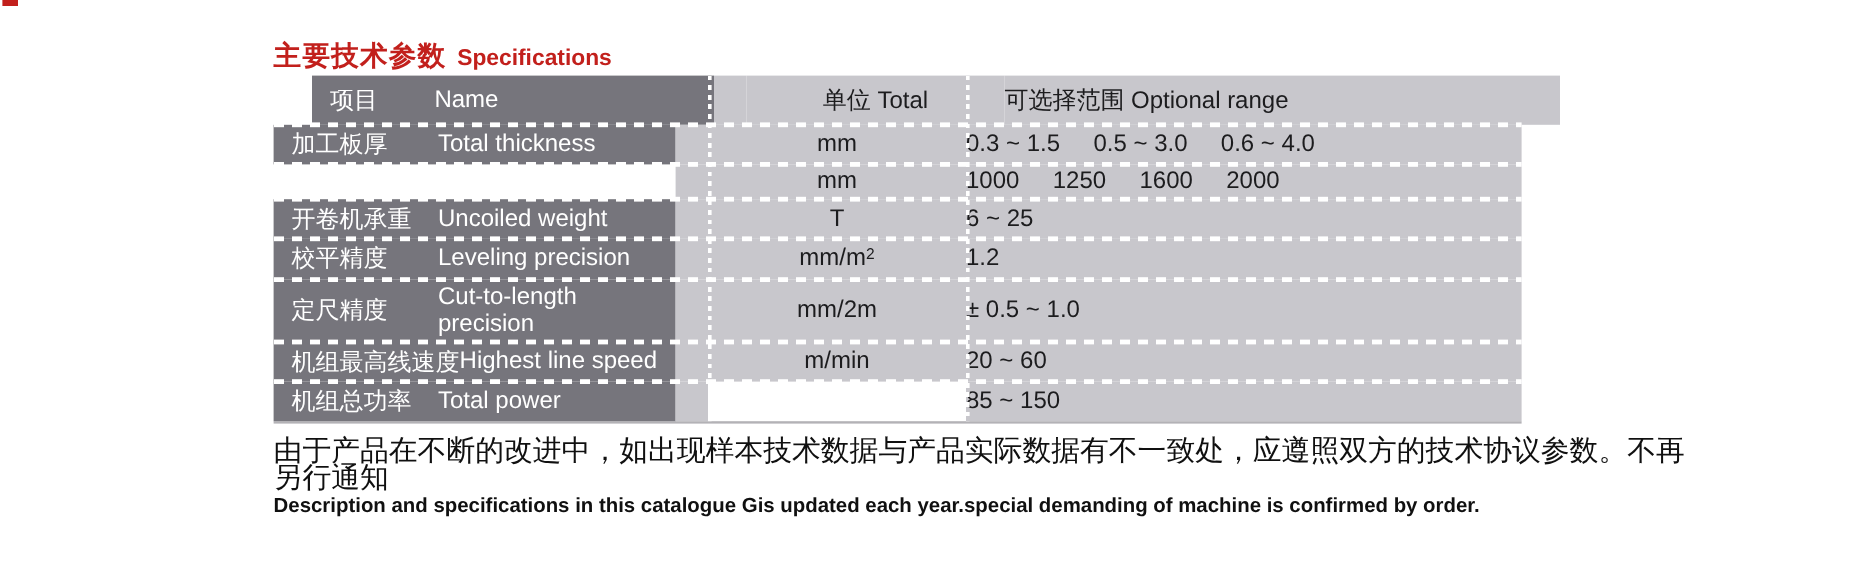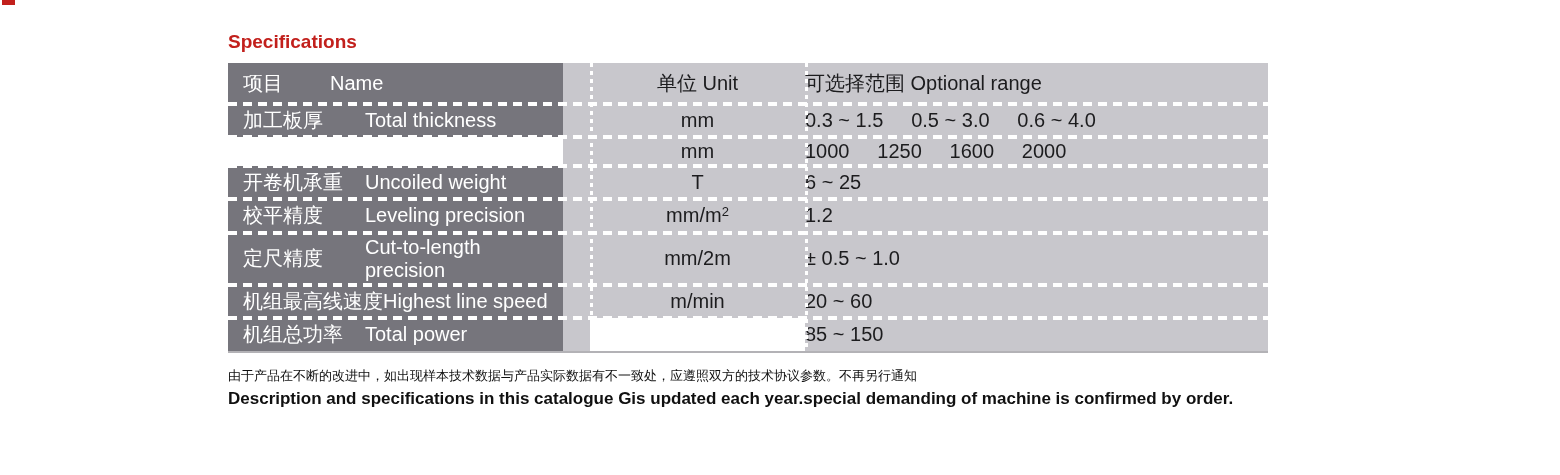--- a/index.html
+++ b/index.html
@@ -10,66 +10,67 @@
   .corner-mark { position:absolute; left:2px; top:0; width:13px; height:5px; background:#c2201c; }
 
   .title { position:absolute; left:228px; top:31px; display:flex; align-items:baseline; gap:9px; }
   .title .cn { font-size:23px; font-weight:bold; color:#c2201c; letter-spacing:1px; }
   .title .en { font-size:19px; font-weight:bold; color:#c2201c; }
 
   .spec-table { position:absolute; left:228px; top:63px; width:1040px; height:290px;
                 display:flex; flex-direction:column; border-bottom:2px solid #b3b2b6; }
   .trow { position:relative; flex:1 1 auto; display:grid;
           grid-template-columns:335px 27px 215px 463px; }
-  .trow.header { flex:0 0 41px; }
+  .trow.header { flex:0 0 41px;margin-left:32px; }
   .cell-name  { grid-column:1; background:#76757c; color:#ffffff; display:flex;
                 align-items:center; padding-left:15px; font-size:20px; }
   .cell-gap   { grid-column:2; background:#c8c7cc; }
   .cell-unit  { grid-column:3; background:#c8c7cc; color:#1c1c1e; display:flex;
                 align-items:center; justify-content:center; font-size:20px; }
   .cell-range { grid-column:4; background:#c8c7cc; color:#1c1c1e; display:flex;
                 align-items:center; font-size:20px; white-space:pre; }
   .cell-name .cn { min-width:122px; }
   .trow.header .cell-name .cn { min-width:87px; }
   .cell-unit sup { font-size:13px; line-height:1; margin-top:-8px; }
 
   .hsep { position:absolute; left:0; right:0; top:-2px; height:4px; z-index:3;
           background:repeating-linear-gradient(90deg,#ffffff 0 9px,rgba(255,255,255,0) 9px 15px); }
   .vsep { position:absolute; top:0; bottom:0; width:3px; z-index:2;
           background:repeating-linear-gradient(180deg,#ffffff 0 4px,rgba(255,255,255,0) 4px 8px); }
   .vsep.v1 { left:362px; }
   .vsep.v2 { left:577px; }
 
   .footer { position:absolute; left:228px; top:364px; width:1180px; color:#101010; }
-  .footer .cn { font-size:13px; line-height:23px; }
+  .footer .cn { font-size:24px; line-height:23px; }
   .footer .en { font-size:17px; line-height:24px; font-weight:bold; }
 </style>
 </head>
 <body>
 
 <div class="page">
 
   <div class="corner-mark"></div>
 
   <div class="title">
+    <span class="cn">主要技术参数</span>
     <span class="en">Specifications</span>
   </div>
 
   <div class="spec-table">
     <div class="vsep v1"></div>
     <div class="vsep v2"></div>
 
     <div class="trow header">
       <div class="cell-name">
         <span class="cn">项目</span>
         <span class="en">Name</span>
       </div>
       <div class="cell-gap"></div>
       <div class="cell-unit">
-        <span>单位 Unit</span>
+        <span>单位 Total</span>
       </div>
       <div class="cell-range">
         <span>可选择范围 Optional range</span>
       </div>
     </div>
 
     <div class="trow">
       <div class="hsep"></div>
       <div class="cell-name">
         <span class="cn">加工板厚</span>

